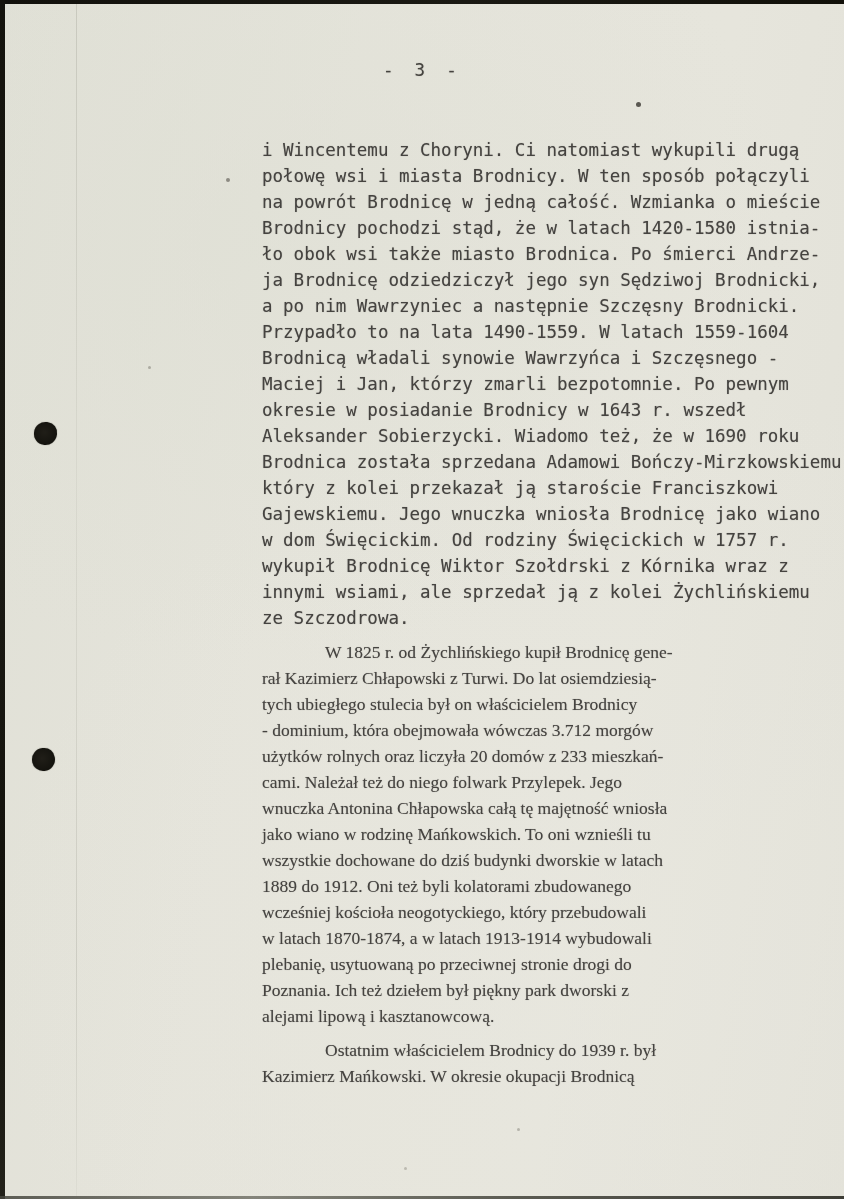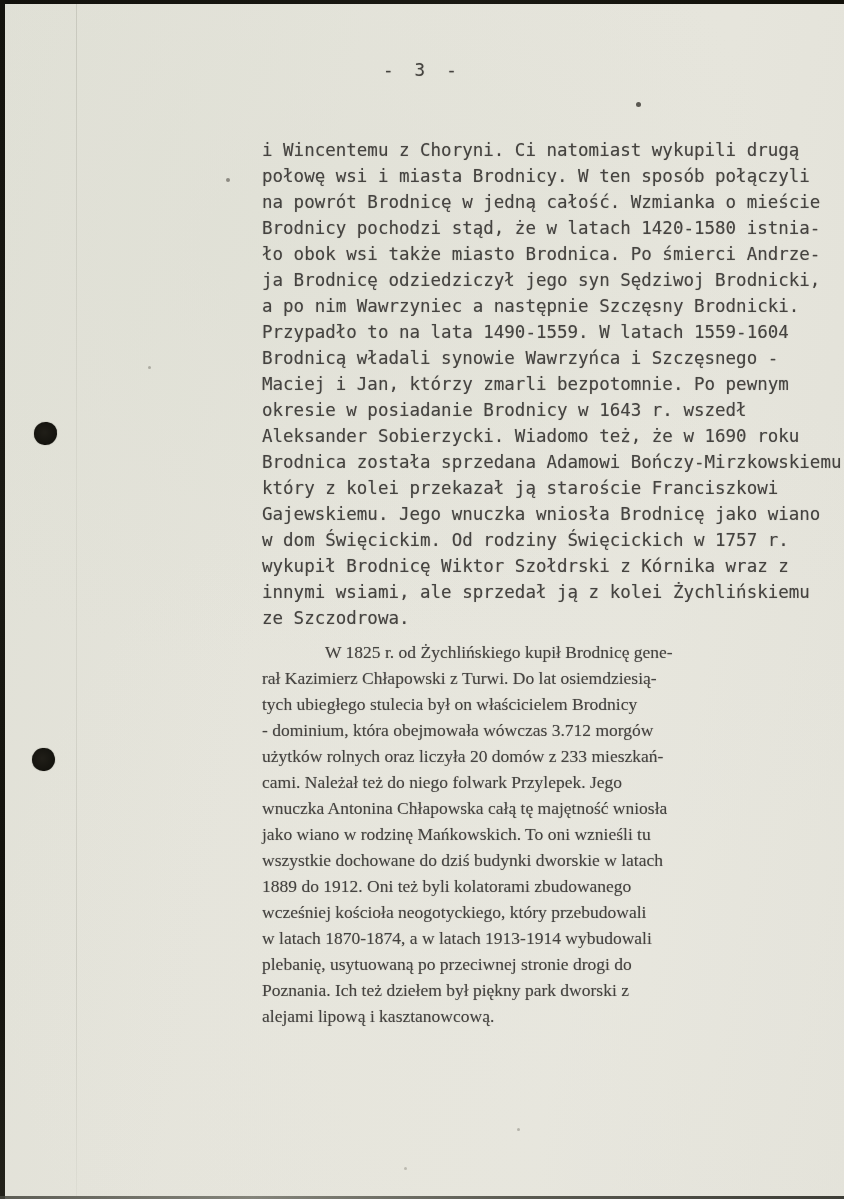--- a/index.html
+++ b/index.html
@@ -138,15 +138,17 @@
 cami. Należał też do niego folwark Przylepek. Jego
 wnuczka Antonina Chłapowska całą tę majętność wniosła
 jako wiano w rodzinę Mańkowskich. To oni wznieśli tu
 wszystkie dochowane do dziś budynki dworskie w latach
 1889 do 1912. Oni też byli kolatorami zbudowanego
 wcześniej kościoła neogotyckiego, który przebudowali
 w latach 1870-1874, a w latach 1913-1914 wybudowali
 plebanię, usytuowaną po przeciwnej stronie drogi do
 Poznania. Ich też dziełem był piękny park dworski z
 alejami lipową i kasztanowcową.</p>
+      <p class="para indent">Ostatnim właścicielem Brodnicy do 1939 r. był
+Kazimierz Mańkowski. W okresie okupacji Brodnicą</p>
     </div>
 
 </div>
 
 </body></html>

